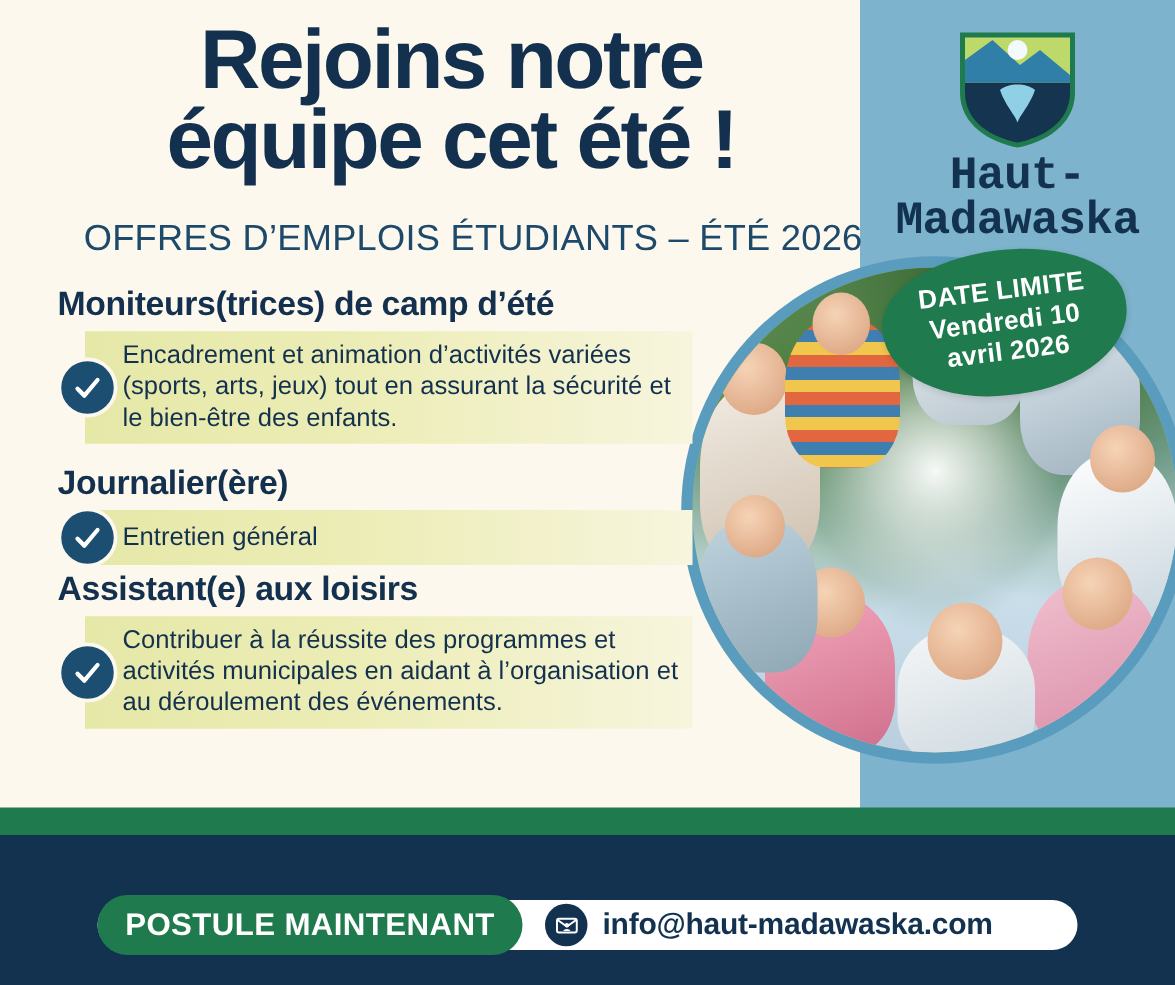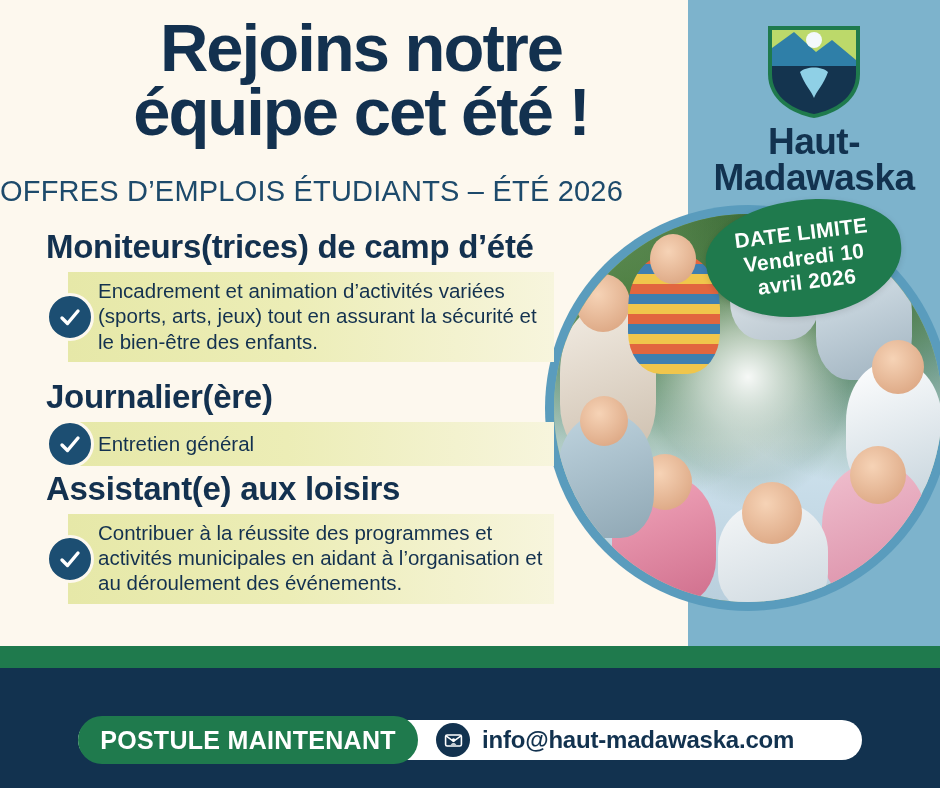--- a/index.html
+++ b/index.html
@@ -84,20 +84,21 @@
   .deadline .dl2 { font-size: 21px; }
   .deadline .dl3 { font-size: 21px; }
 
   
   .logo {
     position: absolute;
     right: 18px; top: 18px;
     width: 216px;
     text-align: center;
     color: #12324f;
+    font-family: Liberation Mono, monospace;
   }
   .logo-mark { width: 112px; height: 104px; margin: 0 auto 2px; display: block; }
   .logo-text {
     font-size: 37px; font-weight: bold; line-height: .96;
     letter-spacing: -.5px;
   }
 
   
   .headline {
     position: absolute;
@@ -109,36 +110,36 @@
     font-size: 67px;
     line-height: .96;
     letter-spacing: -2px;
     padding-left: 32px;
   }
   .headline .l2 { display: block; }
   .subhead {
     position: absolute;
     left: 0; top: 175px;
     width: 690px;
-    text-align: left;
+    text-align: right;
     color: #1d4a6b;
     font-size: 29px;
     letter-spacing: .2px;
   }
 
   
   .jobs {
     position: absolute;
     left: 24px; top: 228px;
     width: 530px;
   }
   .job { position: relative; margin-bottom: 4px; }
   .job-title {
     color: #13314f;
-    font-size: 33px;
+    font-size: 27px;
     font-weight: bold;
     margin: 0 0 6px 22px;
     letter-spacing: -.3px;
   }
   .job-body-wrap {
     position: relative;
     display: block;
   }
   .job-body {
     margin-left: 44px;

